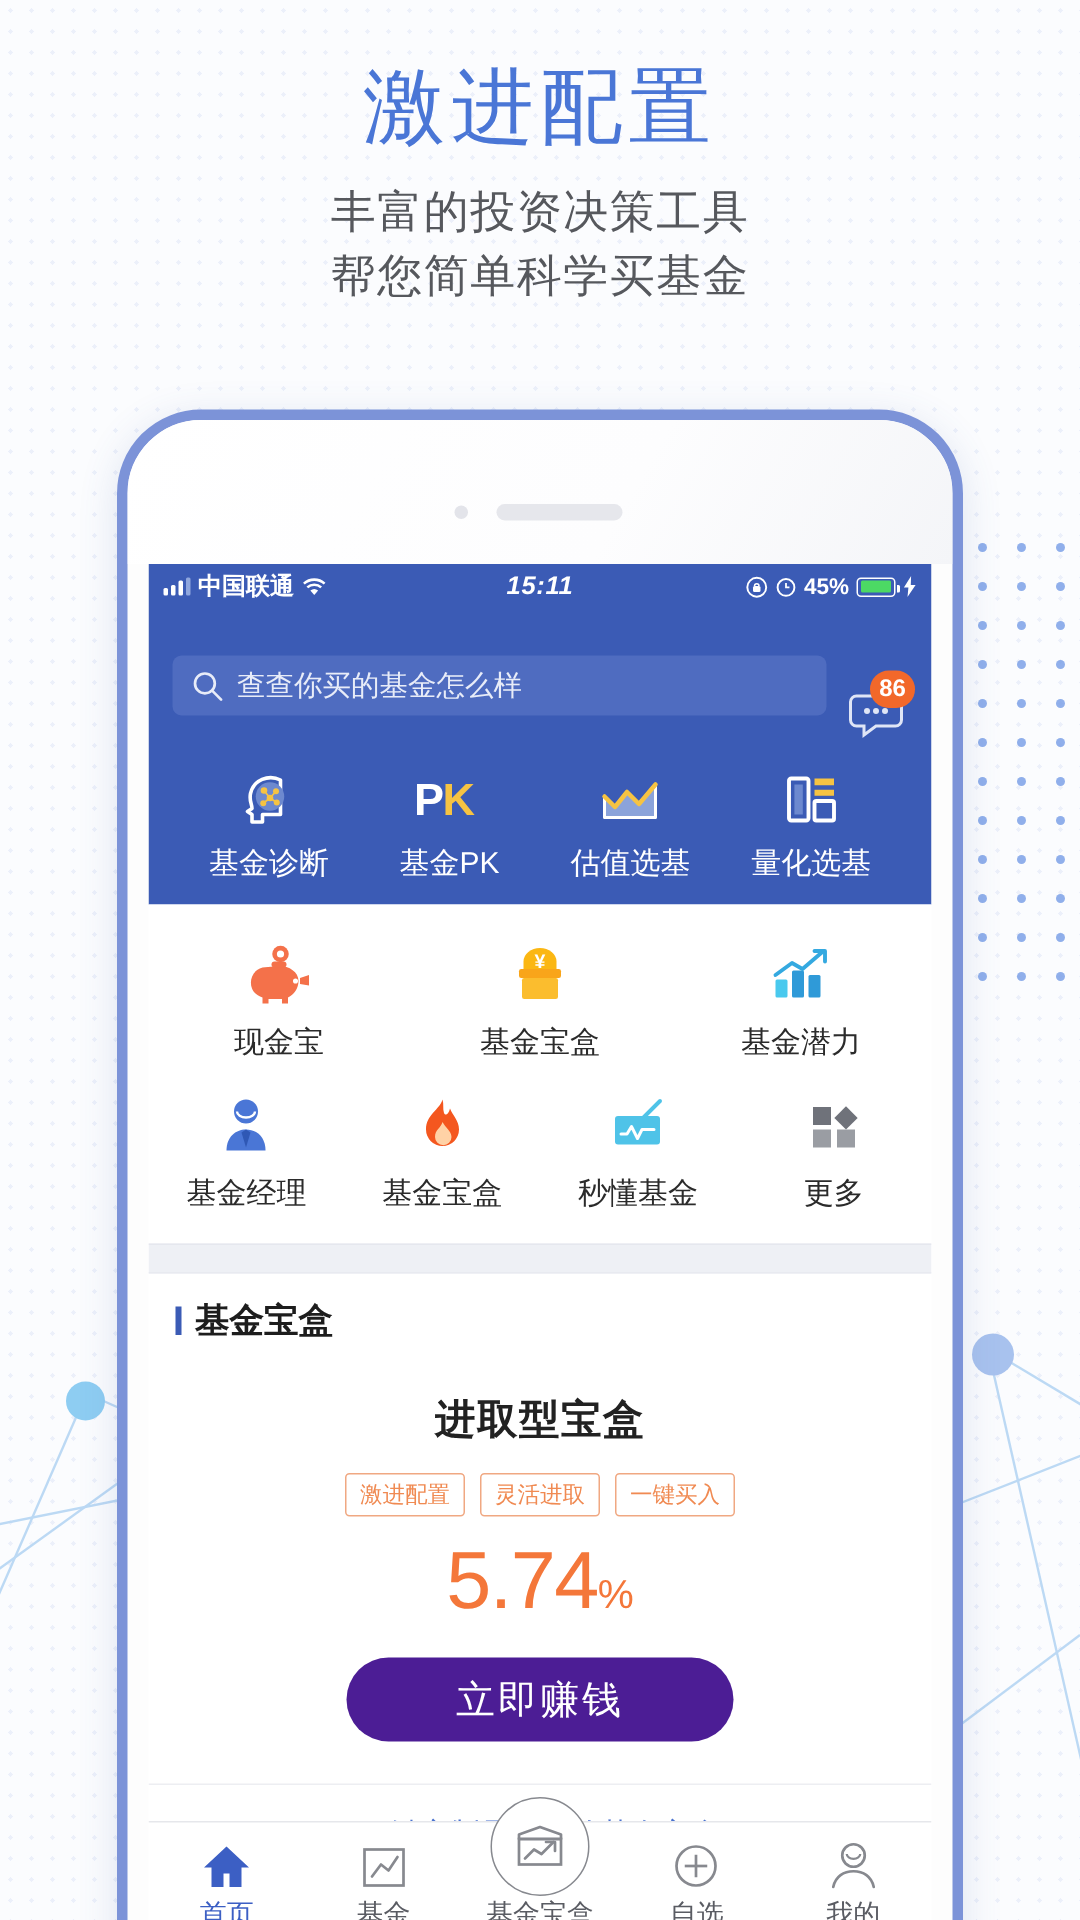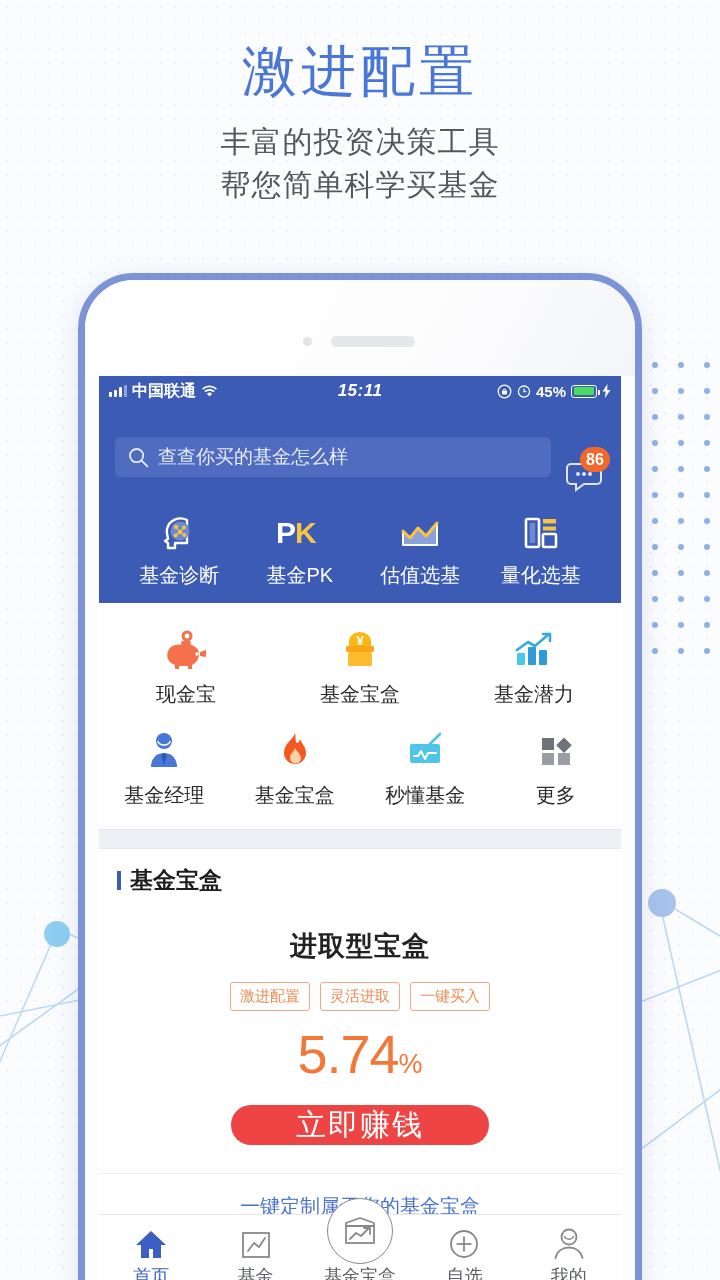--- a/index.html
+++ b/index.html
@@ -159,23 +159,23 @@
   .tags { display: flex; justify-content: center; gap: 10px; margin-top: 18px; }
   .tag {
     border: 1px solid #f0a882; color: #f08a52; font-size: 15px;
     padding: 4px 9px; border-radius: 3px;
   }
   .rate { margin-top: 16px; color: #f4773a; line-height: 1; }
   .rate .num { font-size: 54px; font-weight: 300; letter-spacing: -1px; }
   .rate .pct { font-size: 27px; font-weight: 300; }
   .rate-label { margin-top: 11px; font-size: 17px; color: #9a9ca3; }
   .cta {
-    margin: 24px auto 0; width: 258px; height: 40px;
-    background: #ef4444; border-radius: 30px; border: none;
-    color: #fff; font-size: 30px; letter-spacing: 2px;
+    margin: 24px auto 0; width: 258px; height: 56px;
+    background: #4c1d95; border-radius: 30px; border: none;
+    color: #fff; font-size: 26px; letter-spacing: 2px;
     font-family: inherit;
     display: flex; align-items: center; justify-content: center;
     cursor: pointer;
   }
   .card-foot {
     margin-top: 28px; border-top: 1px solid #edeef2;
     padding: 19px 0 14px; text-align: center;
     color: #4a72cf; font-size: 20px;
   }
 

